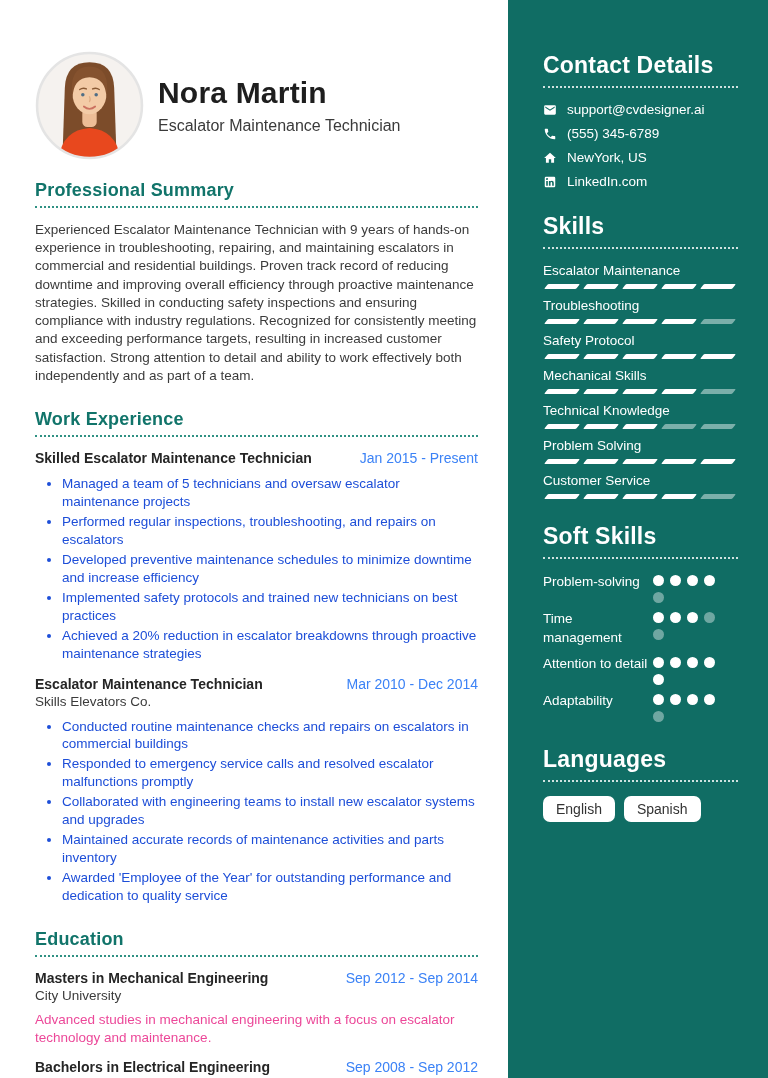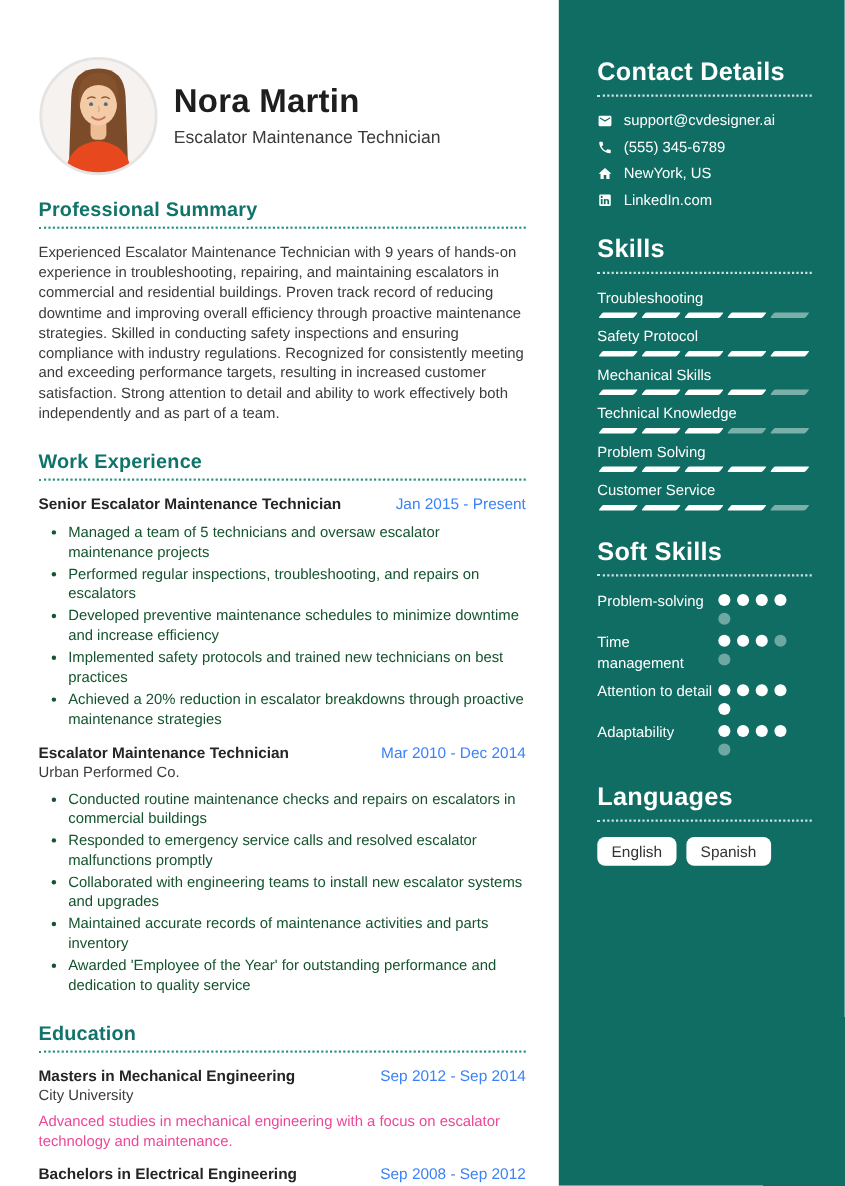--- a/index.html
+++ b/index.html
@@ -17,21 +17,21 @@
   .section{margin-bottom:24px;}
   .sec-h{font-size:18px;font-weight:700;color:#11746a;padding-bottom:5px;border-bottom:2px dotted #2f9183;margin-bottom:13px;letter-spacing:.2px;}
   .body-text{font-size:13.5px;color:#3b3b3b;line-height:1.35;margin:0;}
 
   .job{margin-bottom:13px;}
   .job-head{display:flex;justify-content:space-between;align-items:baseline;}
   .job-title{font-size:14px;font-weight:700;color:#252525;}
   .job-dates{font-size:14px;color:#3b82f6;white-space:nowrap;padding-left:10px;}
   .company{font-size:13.5px;color:#3b3b3b;margin-top:2px;}
   ul.bullets{margin:9px 0 0 0;padding-left:27px;}
-  ul.bullets li{font-size:13.5px;color:#14532d;line-height:1.33;margin-bottom:2px;}
+  ul.bullets li{font-size:13.5px;color:#1d4ed8;line-height:1.33;margin-bottom:2px;}
 
   .degree{margin-bottom:12px;}
   .degree-desc{font-size:13.5px;color:#ec4899;line-height:1.35;margin-top:8px;}
 
   
   .sidebar{width:260px;box-sizing:border-box;background:#106d64;color:#fff;padding:33px 30px 0 35px;}
   .sb-section{margin-bottom:24px;}
   .sb-h{font-size:23px;font-weight:700;color:#ffffff;padding-bottom:7px;border-bottom:2px dotted rgba(255,255,255,.8);margin-bottom:14px;letter-spacing:.2px;}
 
   .contact-row{display:flex;align-items:center;margin-bottom:9px;}
@@ -98,21 +98,21 @@
       <h2 class="sec-h">Professional Summary</h2>
       <p class="body-text">Experienced Escalator Maintenance Technician with 9 years of hands-on experience in troubleshooting, repairing, and maintaining escalators in commercial and residential buildings. Proven track record of reducing downtime and improving overall efficiency through proactive maintenance strategies. Skilled in conducting safety inspections and ensuring compliance with industry regulations. Recognized for consistently meeting and exceeding performance targets, resulting in increased customer satisfaction. Strong attention to detail and ability to work effectively both independently and as part of a team.</p>
     </section>
 
     <section class="section">
       <h2 class="sec-h">Work Experience</h2>
       <div>
 
           <div class="job">
             <div class="job-head">
-              <span class="job-title">Senior Escalator Maintenance Technician</span>
+              <span class="job-title">Skilled Escalator Maintenance Technician</span>
               <span class="job-dates">Jan 2015 - Present</span>
             </div>
             <ul class="bullets">
 
                 <li>Managed a team of 5 technicians and oversaw escalator maintenance projects</li>
 
                 <li>Performed regular inspections, troubleshooting, and repairs on escalators</li>
 
                 <li>Developed preventive maintenance schedules to minimize downtime and increase efficiency</li>
 
@@ -120,21 +120,21 @@
 
                 <li>Achieved a 20% reduction in escalator breakdowns through proactive maintenance strategies</li>
               </ul>
           </div>
 
           <div class="job">
             <div class="job-head">
               <span class="job-title">Escalator Maintenance Technician</span>
               <span class="job-dates">Mar 2010 - Dec 2014</span>
             </div>
-            <div class="company">Urban Performed Co.</div>
+            <div class="company">Skills Elevators Co.</div>
             <ul class="bullets">
 
                 <li>Conducted routine maintenance checks and repairs on escalators in commercial buildings</li>
 
                 <li>Responded to emergency service calls and resolved escalator malfunctions promptly</li>
 
                 <li>Collaborated with engineering teams to install new escalator systems and upgrades</li>
 
                 <li>Maintained accurate records of maintenance activities and parts inventory</li>
 
@@ -211,20 +211,30 @@
 </span>
             <span class="c-text">LinkedIn.com</span>
           </div>
         </div>
     </section>
 
     <section class="sb-section">
       <h2 class="sb-h">Skills</h2>
       <div>
 
+          <div class="skill">
+            <div class="skill-name">Escalator Maintenance</div>
+            <div class="meter-dashes">
+              <span class="dash on"></span>
+              <span class="dash on"></span>
+              <span class="dash on"></span>
+              <span class="dash on"></span>
+              <span class="dash on"></span>
+            </div>
+          </div>
 
           <div class="skill">
             <div class="skill-name">Troubleshooting</div>
             <div class="meter-dashes">
               <span class="dash on"></span>
               <span class="dash on"></span>
               <span class="dash on"></span>
               <span class="dash on"></span>
               <span class="dash off"></span>
             </div>

